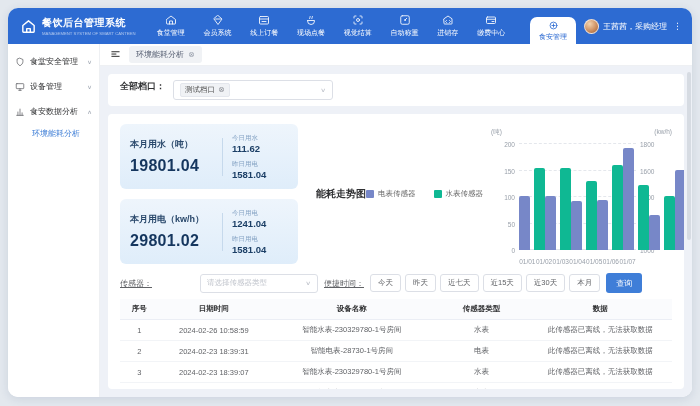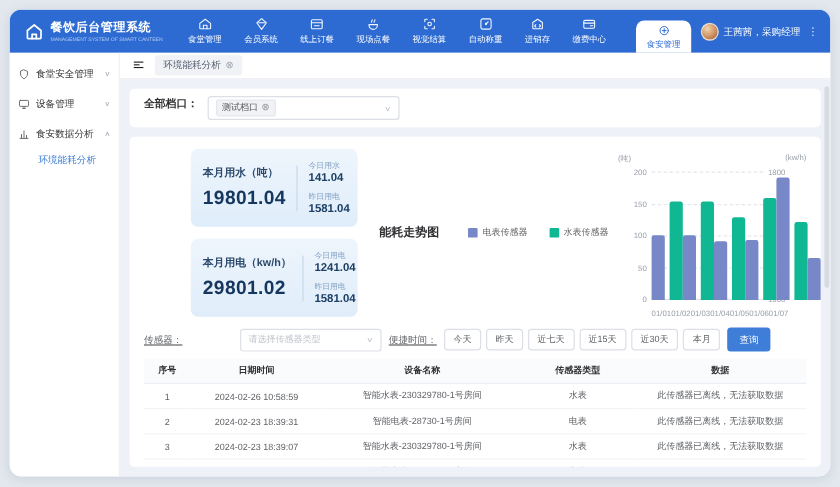--- a/index.html
+++ b/index.html
@@ -42,32 +42,32 @@
   .filtercard { display:flex; gap:8px; padding:6px 12px; flex:none; }
   .flabel { font-size:9px; font-weight:bold; color:#303133; white-space:nowrap; }
   .select { width:160px; height:20px; border:1px solid #dcdfe6; border-radius:3px; background:#fff; display:flex; align-items:center; padding:0 6px; gap:4px; cursor:pointer; }
   .selpill { background:#f0f2f5; border:1px solid #e4e7ed; border-radius:2px; padding:1px 4px; font-size:7.5px; color:#555; display:flex; align-items:center; gap:3px; white-space:nowrap; }
   .pillx { color:#909399; font-size:8px; line-height:1; }
   .chev { margin-left:auto; color:#c0c4cc; font-size:8px; transform:scaleY(.7); }
 
   .maincard { flex:1; min-height:0; padding:10px 12px 6px; display:flex; flex-direction:column; gap:6px; overflow:hidden; }
   .toprow { display:flex; gap:14px; flex:none; height:140px; }
   .stats { width:178px; flex:none; display:flex; flex-direction:column; gap:10px; }
-  .stat-card { flex:1; background:linear-gradient(180deg,#eef5fc,#dfedfa); border-radius:6px; padding:9px 10px; display:flex; align-items:center; gap:9px;margin-left:39px; }
+  .stat-card { flex:1; background:linear-gradient(180deg,#eef5fc,#dfedfa); border-radius:6px; padding:9px 10px; display:flex; align-items:center; gap:9px; }
   .stat-title { font-size:9px; font-weight:bold; color:#29486b; white-space:nowrap; }
   .stat-value { font-size:16px; font-weight:bold; color:#15365e; margin-top:6px; letter-spacing:.3px; }
   .stat-div { width:1px; height:38px; background:#c6d9ec; flex:none; }
   .stat-side { width:56px; flex:none; display:flex; flex-direction:column; gap:6px; }
   .ss-label { font-size:6.5px; color:#85a3c4; white-space:nowrap; }
   .ss-value { font-size:9.5px; font-weight:bold; color:#1c3f66; }
 
   .chart { flex:1; min-width:0; display:flex; flex-direction:row; }
   .chart-head { display:flex; align-items:center; padding:0 4px; flex:none; }
   .chart-title { font-size:10px; font-weight:bold; color:#303133; }
-  .legend { margin-left:auto; display:flex; gap:18px; align-items:center; font-size:7.5px; color:#666;padding-left:24px; }
+  .legend { margin-left:auto; display:flex; gap:18px; align-items:center; font-size:7.5px; color:#666; }
   .lg-item { display:flex; align-items:center; gap:4px; }
   .lg-sq { width:8px; height:8px; border-radius:1px; }
   .plotwrap { position:relative; flex:1; margin-top:13px; }
   .axis-unit { position:absolute; top:-9px; font-size:6.5px; color:#99a0aa; }
   .axis-unit.left { left:4px; } .axis-unit.right { right:0; }
   .plot-inner { position:absolute; left:32px; right:36px; top:7px; bottom:14px; display:flex; justify-content:space-around; align-items:flex-end; }
   .gridline { position:absolute; left:0; right:0; border-top:1px dashed #e4e7ec; }
   .gridline.base { border-top:1px solid #dfe3e9; }
   .tickL,.tickR { position:absolute; font-size:6.5px; color:#99a0aa; transform:translateY(50%); }
   .tickL { left:-30px; width:26px; text-align:right; }
@@ -243,21 +243,21 @@
             <div class="stats" id="stats">
                 <div class="stat-card">
        <div style="flex:1">
          <div class="stat-title">本月用水（吨）</div>
          <div class="stat-value">19801.04</div>
        </div>
        <div class="stat-div"></div>
        <div class="stat-side">
                     <div>
              <div class="ss-label">今日用水</div>
-             <div class="ss-value">141.04</div>
+             <div class="ss-value">111.62</div>
            </div>
                     <div>
              <div class="ss-label">昨日用电</div>
              <div class="ss-value">1581.04</div>
            </div>
        </div>
      </div>
                 <div class="stat-card">
        <div style="flex:1">
          <div class="stat-title">本月用电（kw/h）</div>

